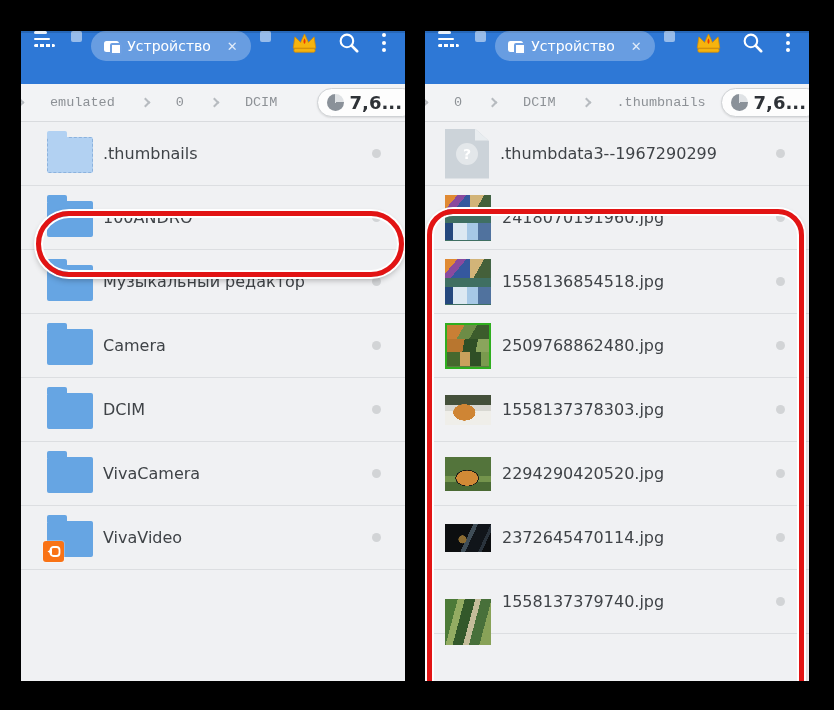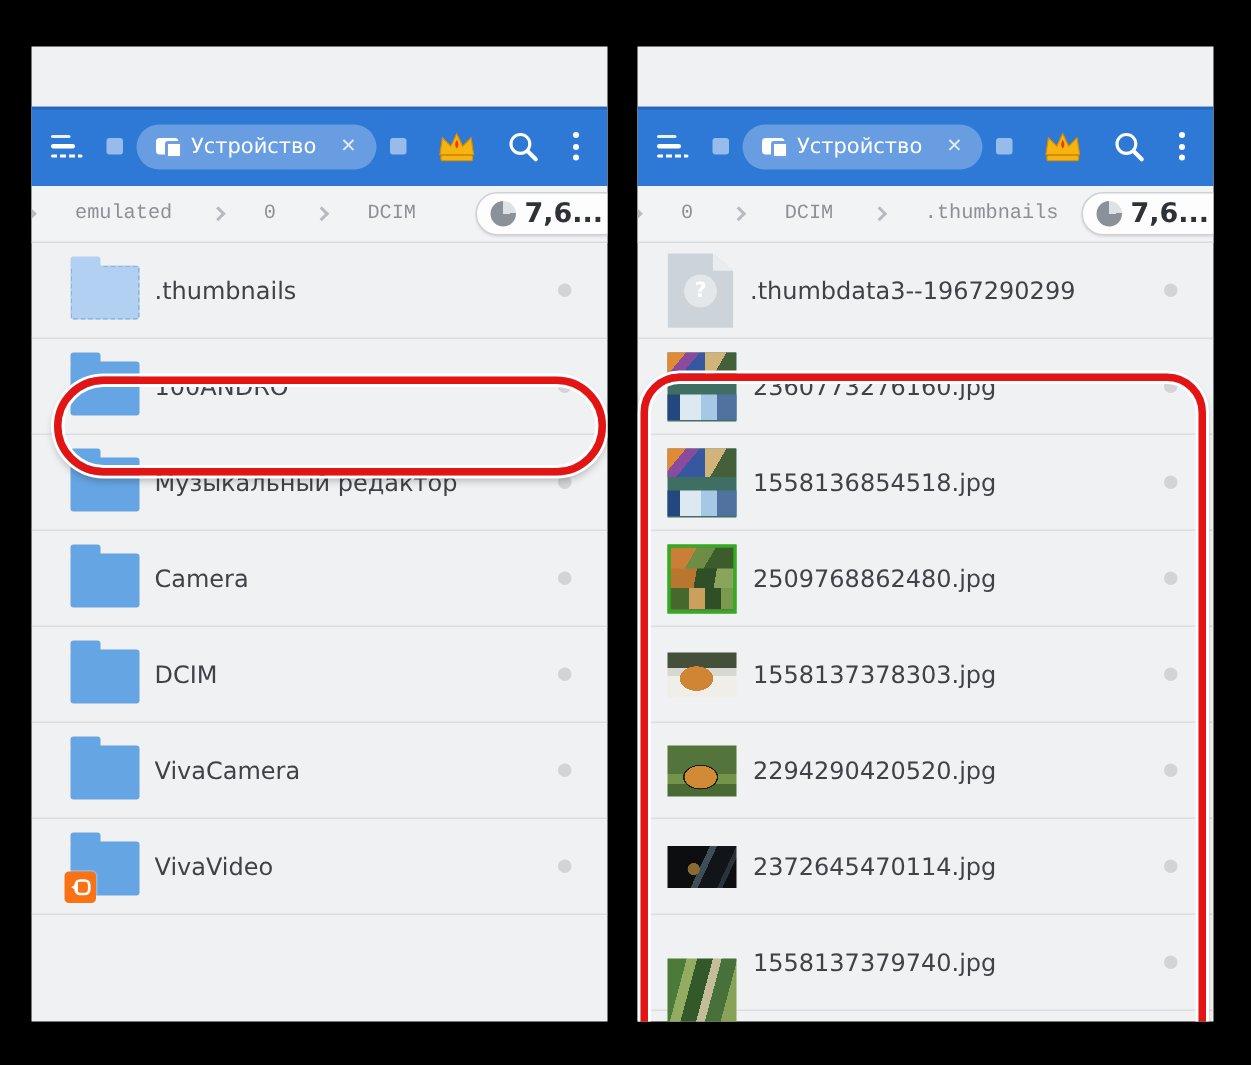--- a/index.html
+++ b/index.html
@@ -14,21 +14,21 @@
     position:absolute; top:31px; width:384px; height:650px;
     background:#f0f1f3; overflow:hidden;
   }
   .panel--left  { left:21px; }
   .panel--right { left:425px; }
 
   
   .header {
     height:53px; background:#2e78d6;
     box-shadow:inset 0 2px 0 rgba(0,0,0,.14);
-    display:flex; align-items:center; padding:0 13px;margin-top:40px;
+    display:flex; padding:0 13px;
   }
   .burger { display:flex; flex-direction:column; gap:4px; width:24px; cursor:pointer; }
   .burger i { display:block; height:2.5px; border-radius:2px; background:#fff; }
   .burger i:nth-child(1){ width:13px; opacity:.9; }
   .burger i:nth-child(2){ width:16px; }
   .burger i:nth-child(3){ width:21px;
     background:repeating-linear-gradient(90deg,#fff 0 4px,rgba(255,255,255,0) 4px 6px); }
   .hspace { flex:1; }
   .frag { width:11px; height:11px; border-radius:2px; background:rgba(255,255,255,.5); flex-shrink:0; }
   .tabpill {
@@ -306,21 +306,21 @@
   <div class="list">
     <div class="row">
       <span class="thumb" data-thumb="unknown">
         <span class="q">?</span>
       </span>
       <span class="name">.thumbdata3--1967290299</span>
       <span class="seldot"></span>
     </div>
     <div class="row">
       <span class="thumb" data-thumb="collage-a"></span>
-      <span class="name">2360773276160.jpg</span>
+      <span class="name">2418070191960.jpg</span>
       <span class="seldot"></span>
     </div>
     <div class="row">
       <span class="thumb" data-thumb="collage-a"></span>
       <span class="name">1558136854518.jpg</span>
       <span class="seldot"></span>
     </div>
     <div class="row">
       <span class="thumb" data-thumb="collage-green"></span>
       <span class="name">2509768862480.jpg</span>

